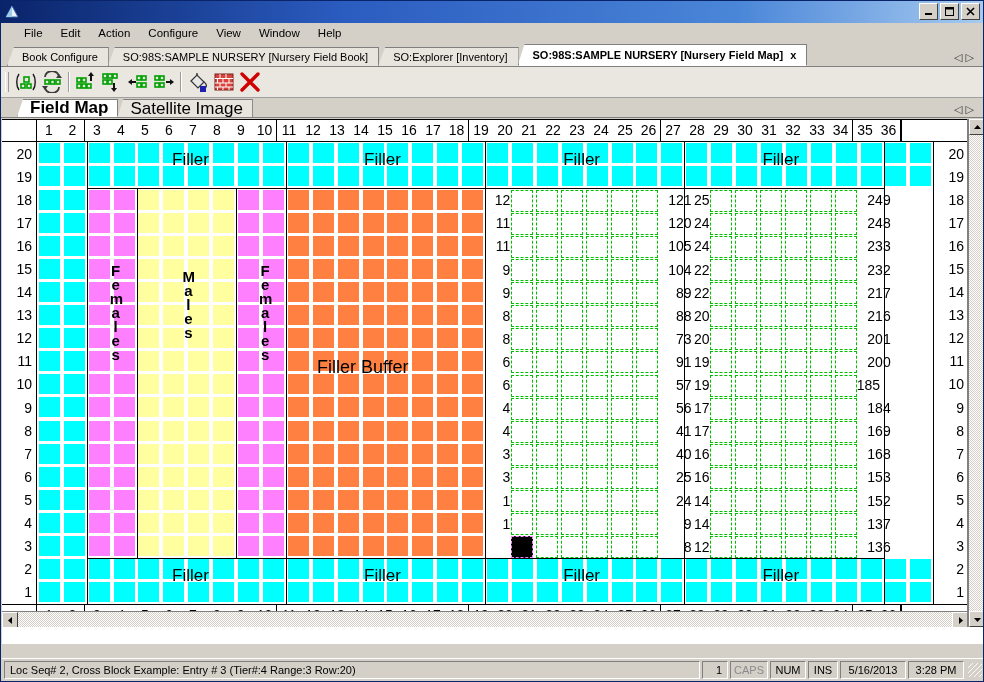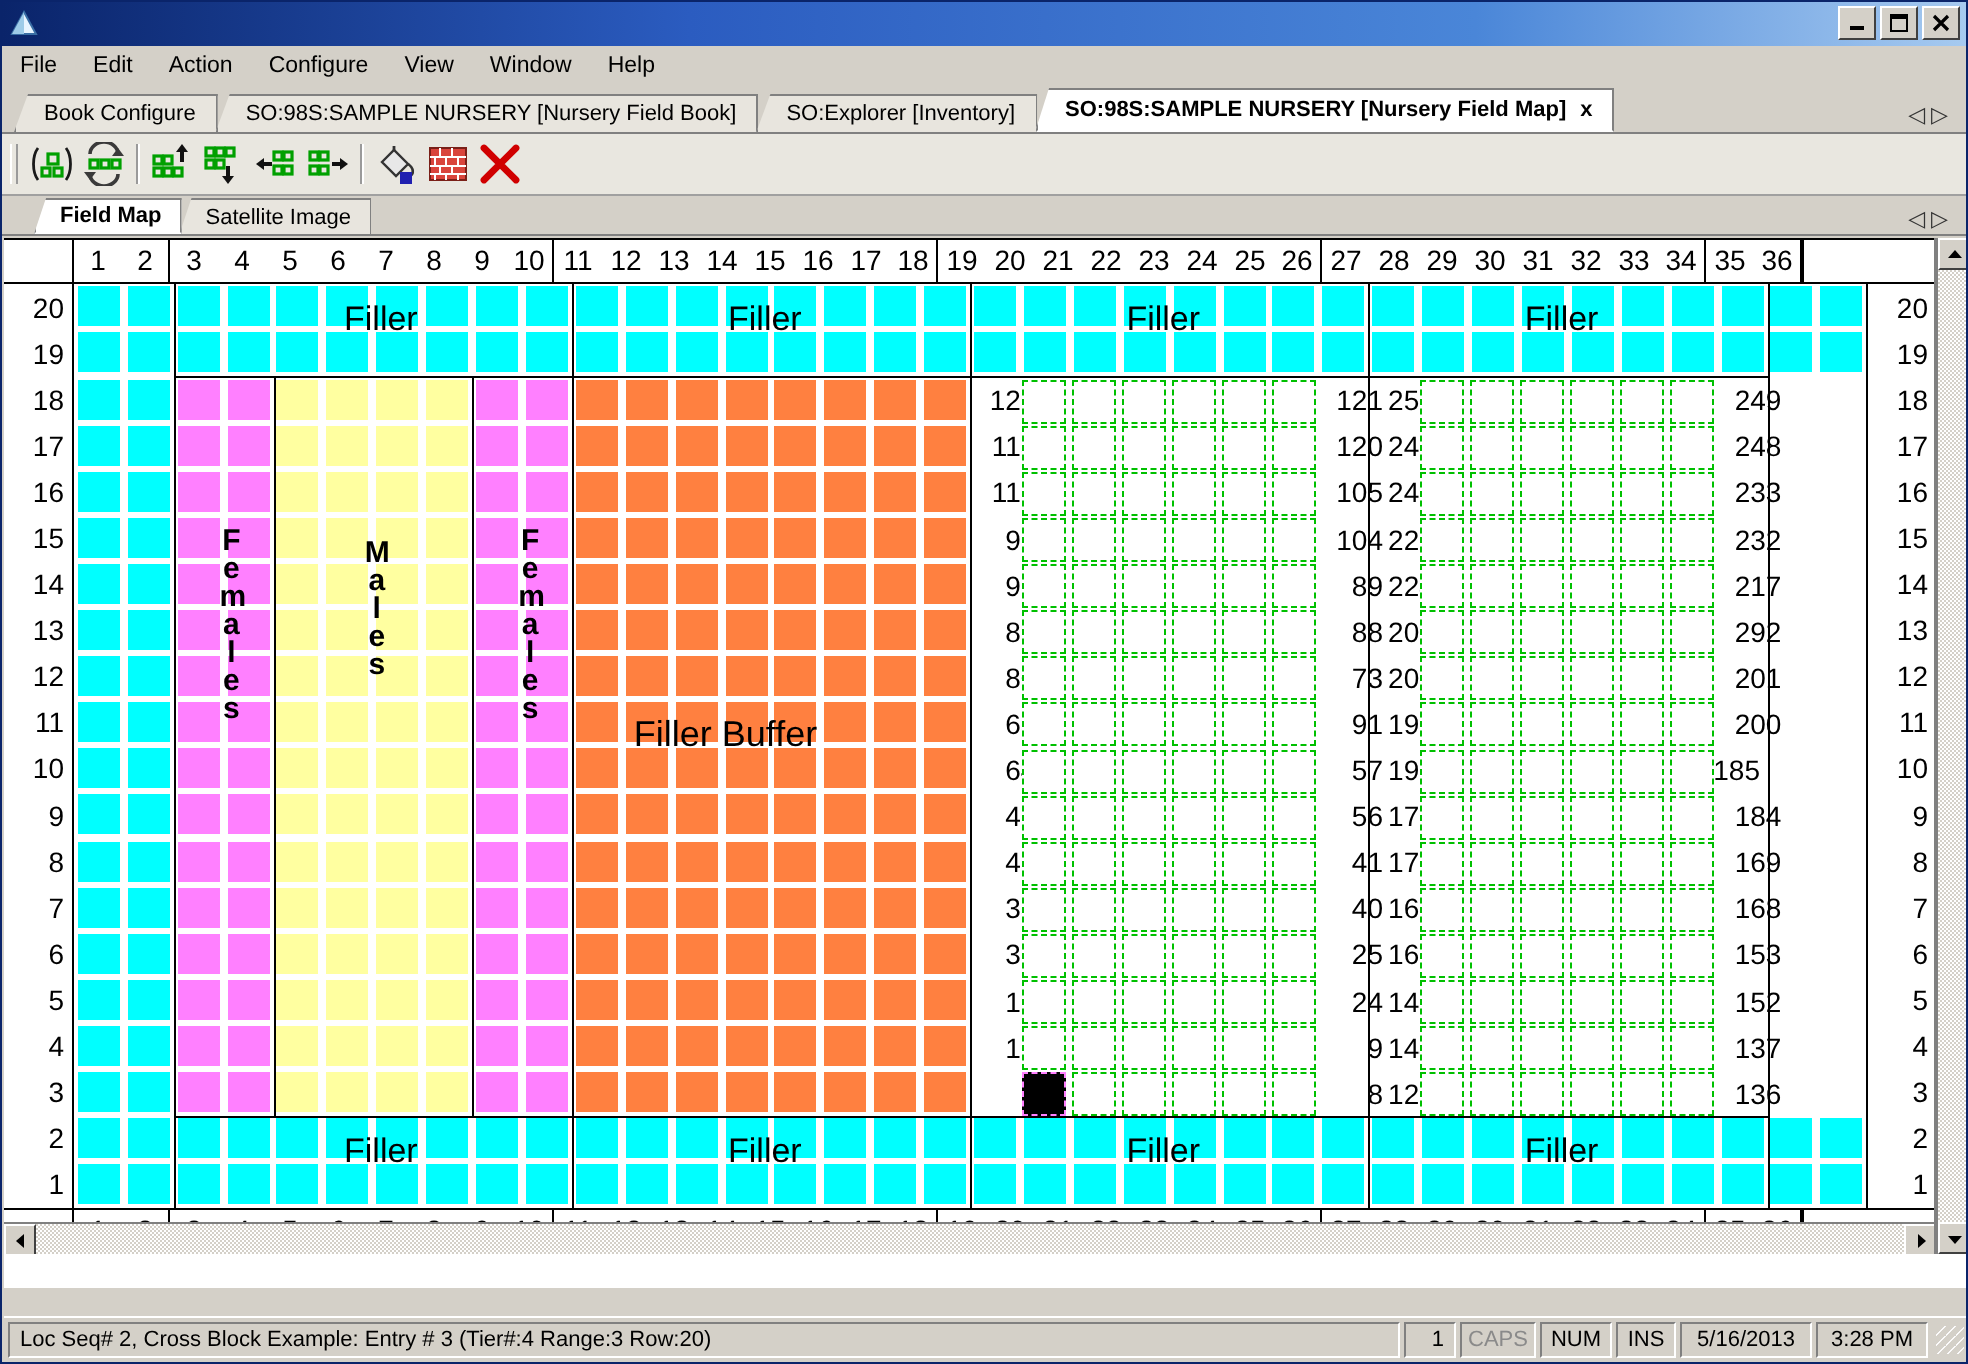--- a/index.html
+++ b/index.html
@@ -56,20 +56,21 @@
     color: #000;
     font-family: "Liberation Sans", sans-serif;
   }
   .titlebtn svg { display:block; }
 
   
   #menubar {
     height: 21px;
     background: #d4d0c8;
     display: flex; align-items: center;
+    padding-left: 14px;
     border-bottom: 1px solid #d4d0c8;
   }
   .menuitem {
     font-size: 11.5px;
     color: #000;
     padding: 2px 9px;
     white-space: nowrap;
   }
 
   
@@ -142,21 +143,21 @@
     background: #d4d0c8;
     display: flex; align-items: flex-end;
     padding-left: 16px;
     position: relative;
     border-bottom: 1px solid #808080;
   }
   .vtab {
     height: 18px;
     display: flex; align-items: center;
     padding: 0 9px 0 12px;
-    font-size: 11px;
+    font-size: 17px;
     background: #e8e5de;
     border: 1px solid #808080;
     border-bottom: none;
     margin-right: -1px;
     white-space: nowrap;
     clip-path: polygon(6px 0, 100% 0, 100% 100%, 0 100%);
   }
   .vtab.active {
     background: #ffffff; font-weight: bold; z-index: 4;
     border-bottom: 1px solid #ffffff;
@@ -1224,21 +1225,21 @@
             <div class="entry" style="left: 772.9px; top: 140.1px;"></div>
             <div class="entry" style="left: 797.8px; top: 140.1px;"></div>
             <div class="numlabel" style="left: 819.7px; top: 139.6px;">217</div>
             <div class="numlabel" style="left: 646.4px; top: 162.7px;">209</div>
             <div class="entry" style="left: 673.3px; top: 163.2px;"></div>
             <div class="entry" style="left: 698.2px; top: 163.2px;"></div>
             <div class="entry" style="left: 723.1px; top: 163.2px;"></div>
             <div class="entry" style="left: 748px; top: 163.2px;"></div>
             <div class="entry" style="left: 772.9px; top: 163.2px;"></div>
             <div class="entry" style="left: 797.8px; top: 163.2px;"></div>
-            <div class="numlabel" style="left: 819.7px; top: 162.7px;">292</div>
+            <div class="numlabel" style="left: 819.7px; top: 162.7px;">216</div>
             <div class="numlabel" style="left: 646.4px; top: 185.8px;">208</div>
             <div class="entry" style="left: 673.3px; top: 186.3px;"></div>
             <div class="entry" style="left: 698.2px; top: 186.3px;"></div>
             <div class="entry" style="left: 723.1px; top: 186.3px;"></div>
             <div class="entry" style="left: 748px; top: 186.3px;"></div>
             <div class="entry" style="left: 772.9px; top: 186.3px;"></div>
             <div class="entry" style="left: 797.8px; top: 186.3px;"></div>
             <div class="numlabel" style="left: 819.7px; top: 185.8px;">201</div>
             <div class="numlabel" style="left: 646.4px; top: 208.9px;">193</div>
             <div class="entry" style="left: 673.3px; top: 209.4px;"></div>

